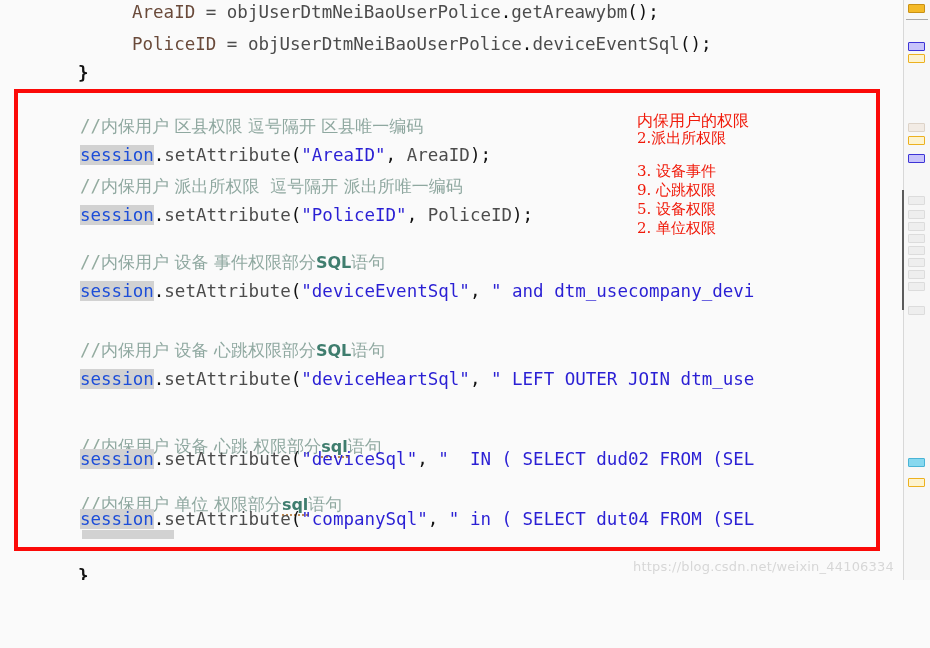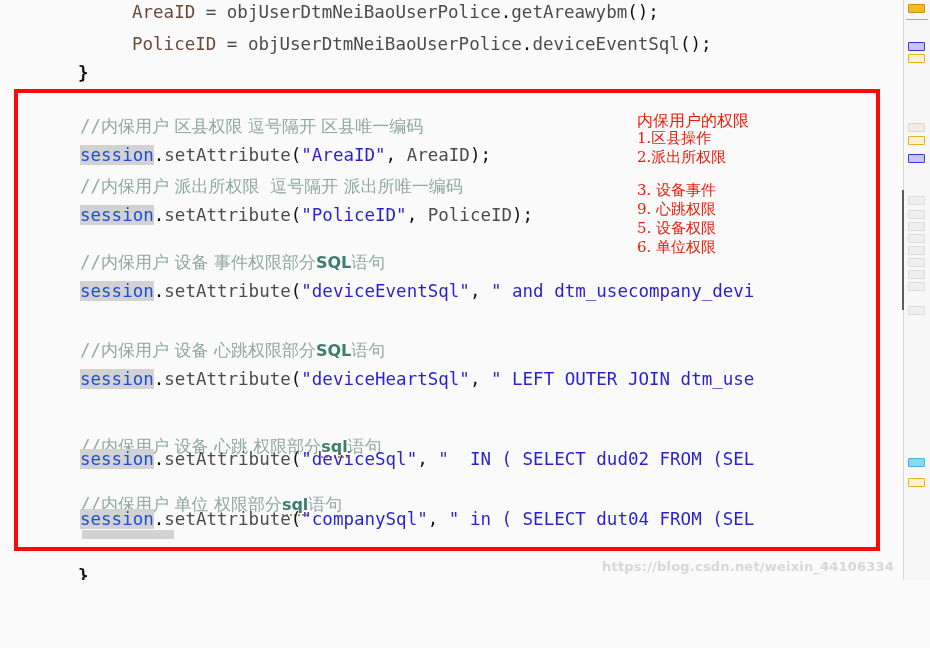--- a/index.html
+++ b/index.html
@@ -104,21 +104,20 @@
   #vsep{position:absolute;right:26px;top:0;width:1px;height:648px;background:#e2e2e2;}
 
   
   #watermark{
     position:absolute;right:36px;bottom:6px;
     color:#d7d7d7;
     font-family:"DejaVu Sans","Liberation Sans",sans-serif;
     font-size:13px;
     letter-spacing:.2px;
     white-space:nowrap;
-    font-weight:bold;
   }
 </style>
 </head>
 <body>
 
 <div id="editor">
 
   <div class="rowhl" style="top:591px;"></div>
   <div class="sel-bar" style="left:82px;top:530px;width:92px;"></div>
   <div class="sel-bar" style="left:20px;top:641px;width:78px;"></div>
@@ -147,29 +146,28 @@
 
   <div class="line" style="top:616px;padding-left:78px;">
     
   </div>
 
   <div id="redbox"></div>
 
   <div id="annot">
     <span class="title">内保用户的权限</span>
     <span class="grp">
-      <span class="it">1.区县操作</span>
       <span class="it">2.派出所权限</span>
     </span>
     <span class="gap"></span>
     <span class="grp">
       <span class="it">3. 设备事件</span>
       <span class="it">9. 心跳权限</span>
       <span class="it">5. 设备权限</span>
-      <span class="it">6. 单位权限</span>
+      <span class="it">2. 单位权限</span>
     </span>
   </div>
 
   <div id="ibeam">
     <i class="stem"></i>
       <i class="top"></i>
       <i class="bot"></i>
   </div>
 
   <div id="vsep"></div>

